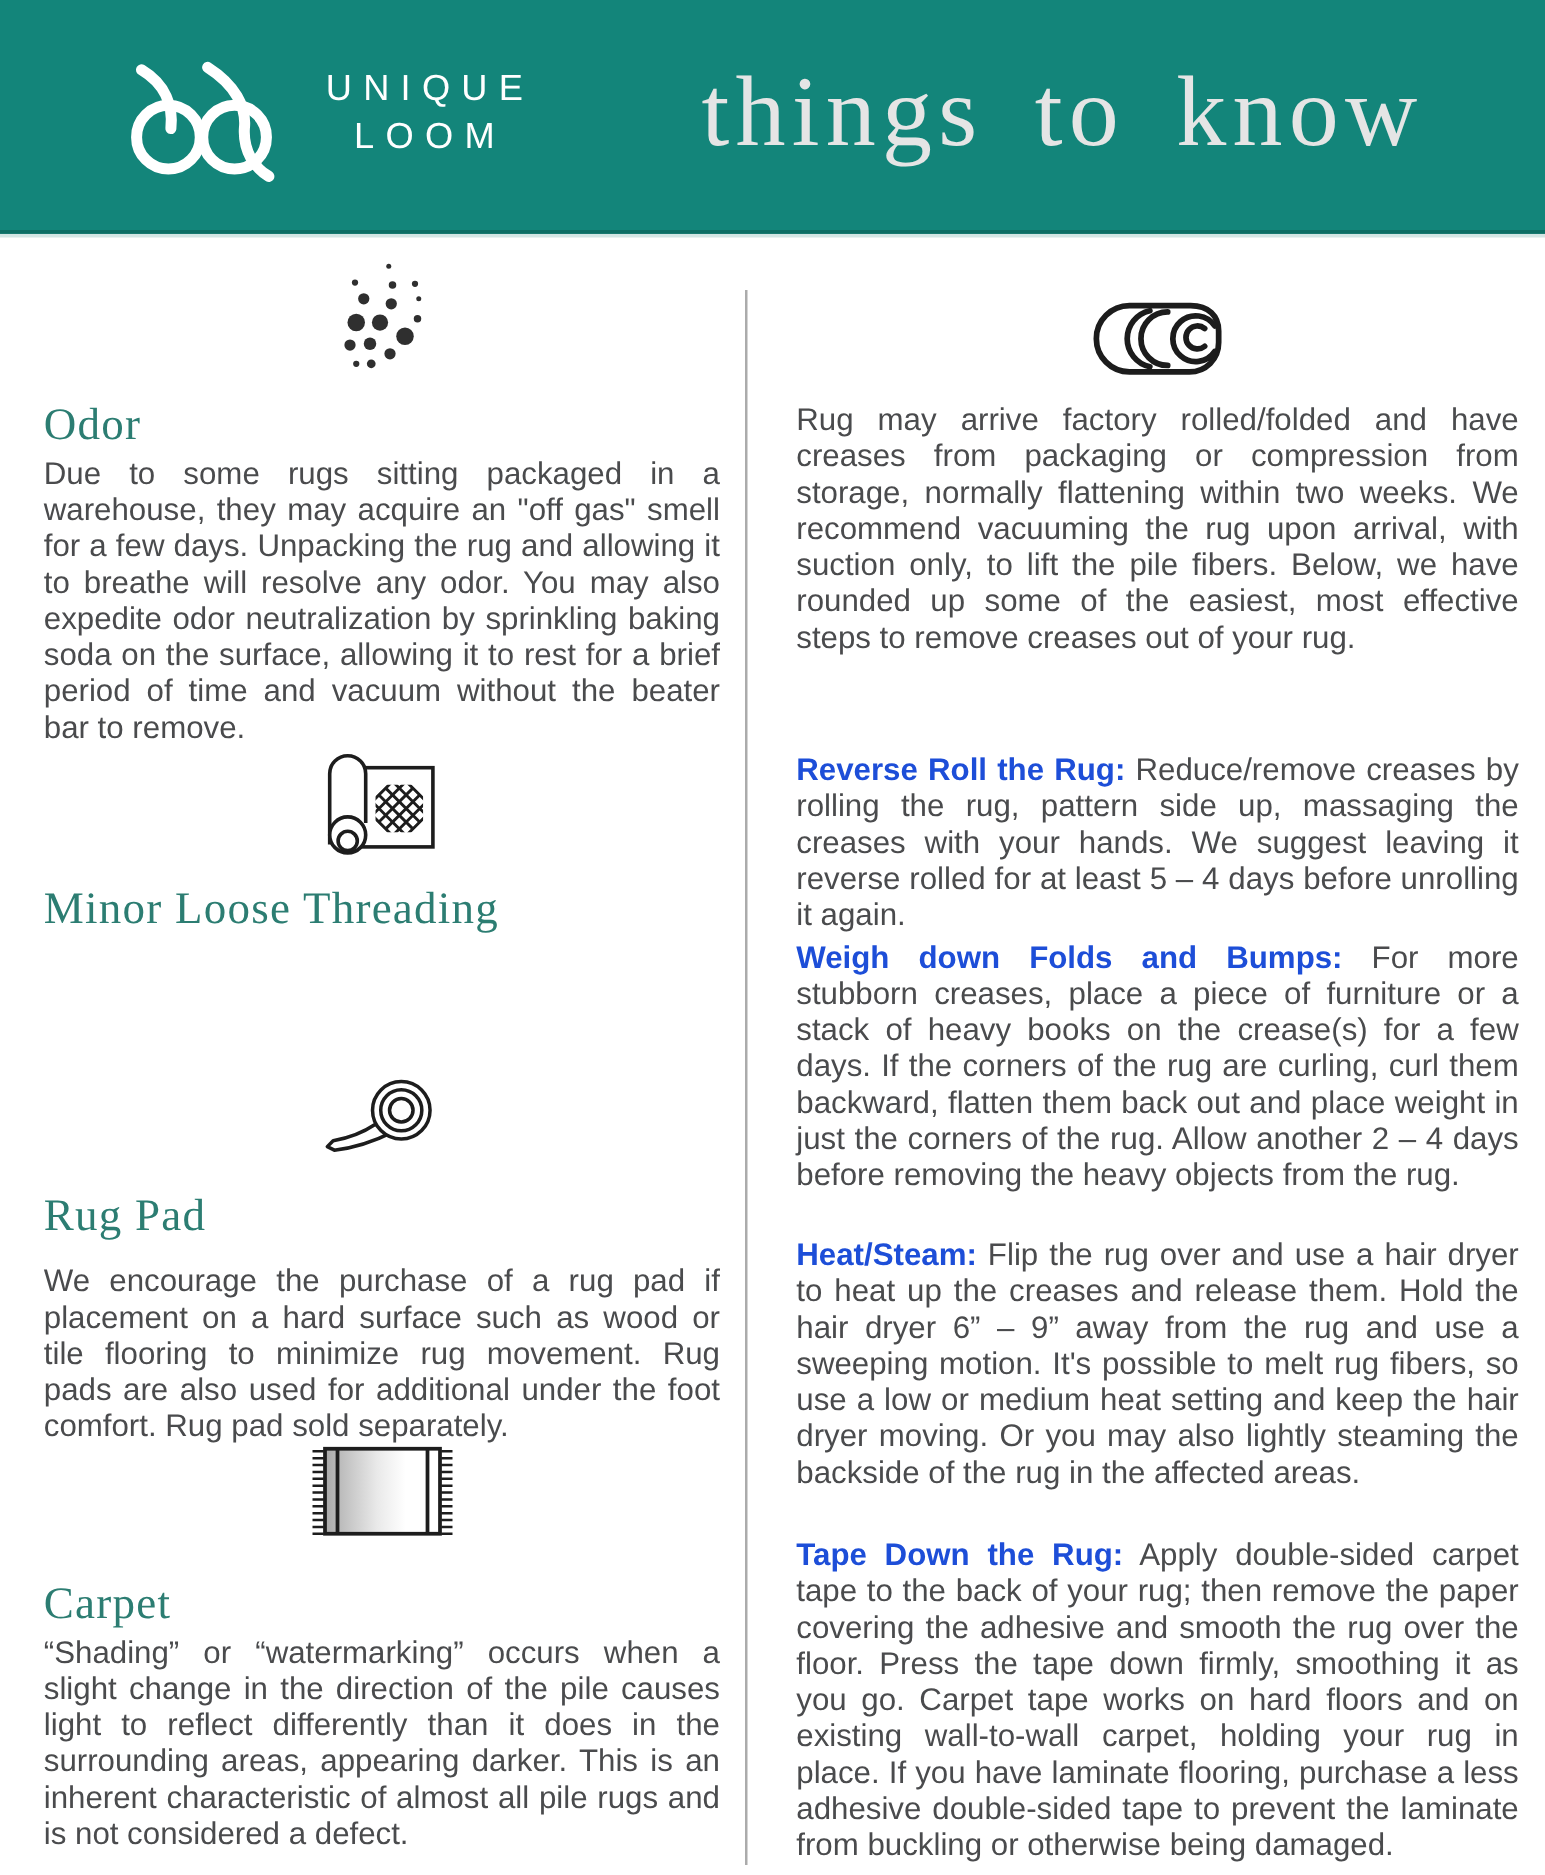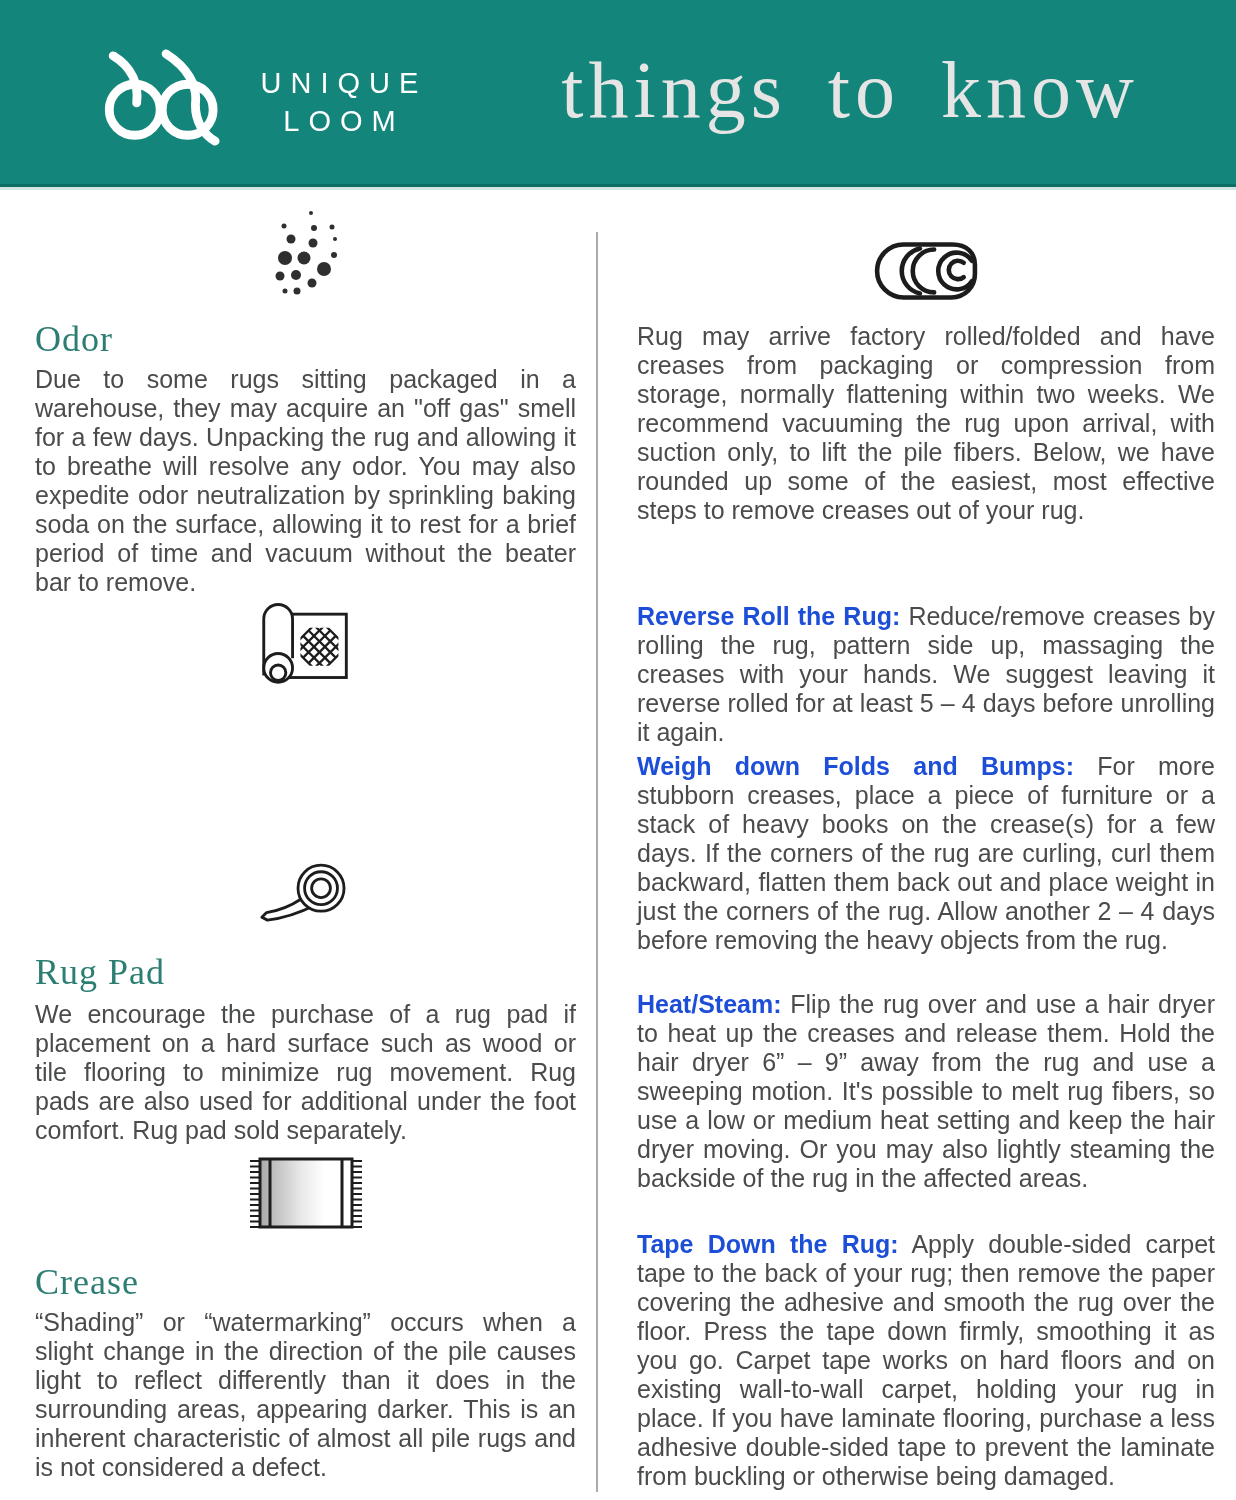--- a/index.html
+++ b/index.html
@@ -8,21 +8,21 @@
     font-family:"Liberation Sans", sans-serif; overflow:hidden;
   }
   
   .header {
     position:absolute; left:0; top:0; width:1236px; height:184px;
     background:#13857a; border-bottom:3px solid #0d6e64;
     box-shadow:0 3px 0 rgba(175,210,205,.55);
   }
   .logo-mark { position:absolute; left:97px; top:48px; }
   .brand {
-    position:absolute; left:246px; top:64px; width:196px; text-align:center;
+    position:absolute; left:246px; top:52px; width:196px; text-align:center;
     color:#ffffff; font-size:29px; line-height:38px; letter-spacing:9px;
     font-weight:400;
   }
   .title {
     position:absolute; left:490px; top:40px; width:720px; text-align:center;
     color:#e5e5e5; font-family:"Liberation Serif", serif; font-weight:400;
     font-size:80px; line-height:1.25; letter-spacing:5px; word-spacing:16px;
   }
   
   .divider { position:absolute; left:596px; top:232px; width:2px; height:1260px; background:#ababab; }
@@ -39,21 +39,21 @@
     margin:0; text-align:justify; color:#4a4b4d;
     font-size:25px; line-height:29px;
   }
   .body b { color:#1d4ed8; font-weight:700; }
   
   .s-l1 .icon-row { height:100px; margin-bottom:14px; }
   .s-l1 .heading  { margin-bottom:4px; }
   .s-l2 .icon-row { height:88px;  margin-bottom:18px; }
   .s-l2 .heading  { margin-bottom:2px; }
   .s-l3 .icon-row { height:62px;  margin-bottom:28px; }
-  .s-l3 .heading  { margin-bottom:6px; }
+  .s-l3 .heading  { margin-bottom:17px; }
   .s-l4 .icon-row { height:76px;  margin-bottom:30px; }
   .s-l4 .heading  { margin-bottom:4px; }
   .s-r0 .icon-row { height:66px;  margin-bottom:18px; }
   .s-r0 .heading  { margin-bottom:4px; }
   svg { display:block; }
 </style>
 </head>
 <body>
 
 <div class="page">
@@ -113,20 +113,21 @@
         <g clip-path="url(#dm)" transform="rotate(45 64 50)" stroke="#1d1d1d" stroke-width="2.4">
           <path d="M44,30V70 M52,30V70 M60,30V70 M68,30V70 M76,30V70 M84,30V70"></path>
           <path d="M44,30H84 M44,38H84 M44,46H84 M44,54H84 M44,62H84 M44,70H84"></path>
         </g>
         <path d="M6,78 L6,21 A15,15 0 0 1 36,21 L36,78 Z" fill="#ffffff"></path>
         <path d="M6,80 L6,21 A15,15 0 0 1 36,21 L36,62" fill="none" stroke="#1d1d1d" stroke-width="3"></path>
         <circle cx="21" cy="72" r="15" fill="#ffffff" stroke="#1d1d1d" stroke-width="3"></circle>
         <circle cx="21" cy="77" r="8" fill="#ffffff" stroke="#1d1d1d" stroke-width="3"></circle>
       </svg>
     </div>
+    <h2 class="heading">Minor Loose Threading</h2>
   </section>
 
   <section class="sec left s-l3" style="top:860px">
     <div class="icon-row">
       <svg width="98" height="62" viewBox="0 0 100 66">
         <path d="M44,42 C32,50 20,54 8,56 L3,61 L9,64 C28,62 46,55 60,48 Z" fill="#ffffff" stroke="#1d1d1d" stroke-width="3" stroke-linejoin="round"></path>
         <circle cx="66" cy="30" r="24.5" fill="#ffffff" stroke="#1d1d1d" stroke-width="3"></circle>
         <circle cx="66" cy="30" r="17.5" fill="none" stroke="#1d1d1d" stroke-width="3"></circle>
         <circle cx="66" cy="30" r="10" fill="none" stroke="#1d1d1d" stroke-width="3"></circle>
       </svg>
@@ -146,21 +147,21 @@
           </linearGradient>
         </defs>
         <g stroke="#1d1d1d" stroke-width="2">
           <path d="M2,5H11 M2,10.5H11 M2,16H11 M2,21.5H11 M2,27H11 M2,32.5H11 M2,38H11 M2,43.5H11 M2,49H11 M2,54.5H11 M2,60H11 M2,65.5H11 M2,71H11"></path>
           <path d="M105,5H114 M105,10.5H114 M105,16H114 M105,21.5H114 M105,27H114 M105,32.5H114 M105,38H114 M105,43.5H114 M105,49H114 M105,54.5H114 M105,60H114 M105,65.5H114 M105,71H114"></path>
         </g>
         <rect x="12" y="3" width="92" height="68" fill="url(#shade)" stroke="#1d1d1d" stroke-width="3"></rect>
         <path d="M22,3V71 M94,3V71" stroke="#1d1d1d" stroke-width="3"></path>
       </svg>
     </div>
-    <h2 class="heading">Crease</h2>
+    <h2 class="heading">Carpet</h2>
     <p class="body">“Shading” or “watermarking” occurs when a slight change in the direction of the pile causes light to reflect differently than it does in the surrounding areas, appearing darker. This is an inherent characteristic of almost all pile rugs and is not considered a defect.</p>
   </section>
 
   <section class="sec right s-r0" style="top:238px">
     <div class="icon-row">
       <svg width="106" height="64" viewBox="0 0 104 62" fill="none" stroke="#1c1c1c" stroke-width="4.5" stroke-linecap="round">
         <path d="M30,4 L78,4 C92,4 100,12 100,24 L100,33 C100,46 90,56 77,56 L30,56 A26,26 0 0 1 30,4 Z" fill="#ffffff"></path>
         <path d="M46,8 A22.5,22.5 0 0 0 46,52"></path>
         <path d="M60,9 A21,21 0 0 0 60,51"></path>
         <path d="M97,20 A18,18 0 1 0 97,40"></path>

